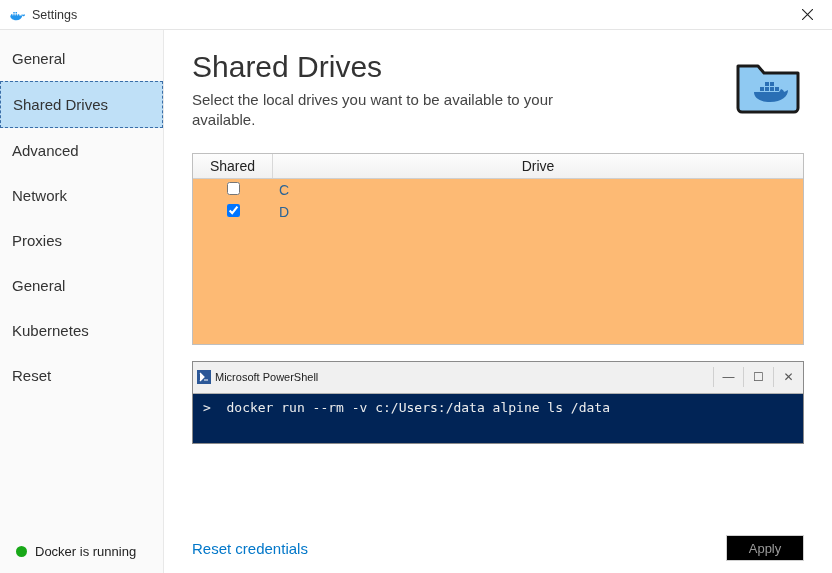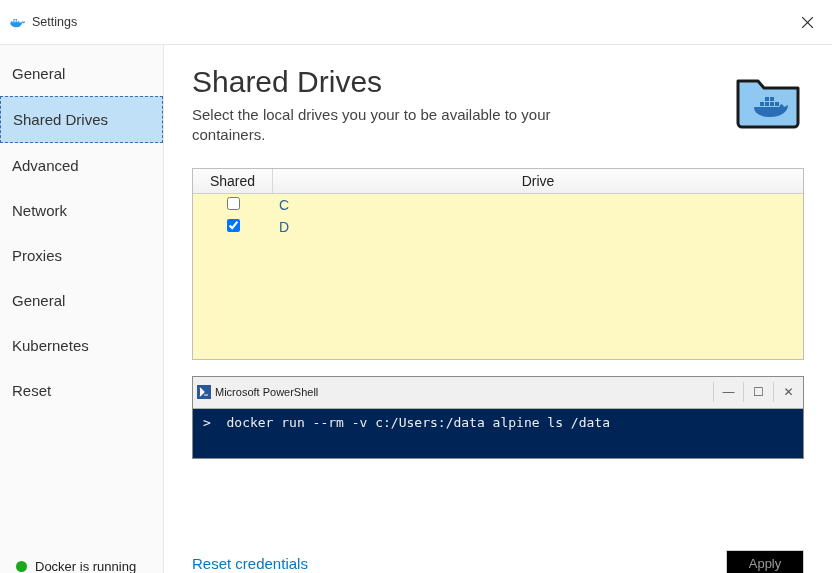--- a/index.html
+++ b/index.html
@@ -6,21 +6,21 @@
 body {
   font-family: "Segoe UI", Arial, sans-serif;
   font-size: 13px;
   color: #222;
   background: #fff;
   width: 832px;
   height: 573px;
   overflow: hidden;
 }
 .titlebar {
-  height: 45px;
+  height: 30px;
   display: flex;
   align-items: center;
   padding: 0 6px 0 8px;
   border-bottom: 1px solid #e5e5e5;
 }
 .titlebar .whale-icon {
   width: 18px; height: 18px; margin-right: 6px;
   display:flex; align-items:center; justify-content:center;
 }
 .titlebar .title { font-size: 12.5px; color: #333; }
@@ -68,21 +68,21 @@
   position:relative;
 }
 .heading-row { display:flex; align-items:flex-start; }
 .heading { font-size: 30px; font-weight:400; color:#333; margin-bottom:6px; }
 .desc { font-size: 15px; color:#444; max-width: 380px; line-height:1.35; }
 .folder-icon { margin-left:auto; margin-top: 2px; }
 .table {
   margin-top: 22px;
   border: 1px solid #bfbfbf;
   width: 100%;
-  background:#fef9c3;
+  background:#fdba74;
 }
 .table-head {
   display:flex;
   background: linear-gradient(#fdfdfd,#f1f1f1);
   border-bottom: 1px solid #cfcfcf;
   font-size: 14px;
 }
 .th-shared { width: 80px; text-align:center; padding: 4px 0; border-right:1px solid #d8d8d8;}
 .th-drive { flex:1; text-align:center; padding: 4px 0;}
 .table-body { height: 165px; }
@@ -170,21 +170,21 @@
     <div class="status">
       <span class="status-dot"></span>
       <span>Docker is running</span>
     </div>
   </div>
 
   <div class="content">
     <div class="heading-row">
       <div>
         <div class="heading">Shared Drives</div>
-        <div class="desc">Select the local drives you your to be available to your containers.</div>
+        <div class="desc">Select the local drives you want to be available to your available.</div>
       </div>
       <div class="folder-icon">
         <svg width="72" height="62" viewBox="0 0 72 62">
           <path fill="#8fc9f2" stroke="#1a1a1a" stroke-width="3" stroke-linejoin="round" d="M6 14 h20 l6 7 h34 v35 a4 4 0 0 1 -4 4 H10 a4 4 0 0 1 -4 -4 z"></path>
           <path fill="#2a6fb5" d="M28 35 h4 v4 h-4z M33 35 h4 v4 h-4z M38 35 h4 v4 h-4z M33 30 h4 v4 h-4z M38 30 h4 v4 h-4z M43 35 h4 v4 h-4z"></path>
           <path fill="#2a6fb5" d="M22 40 c0 6 6 10 16 10 c12 0 18-6 18-12 c-2 1-4 2-4 2 c0-2-3-3-3-3 c-1 2-2 3-2 3 H22z"></path>
         </svg>
       </div>
     </div>
 

